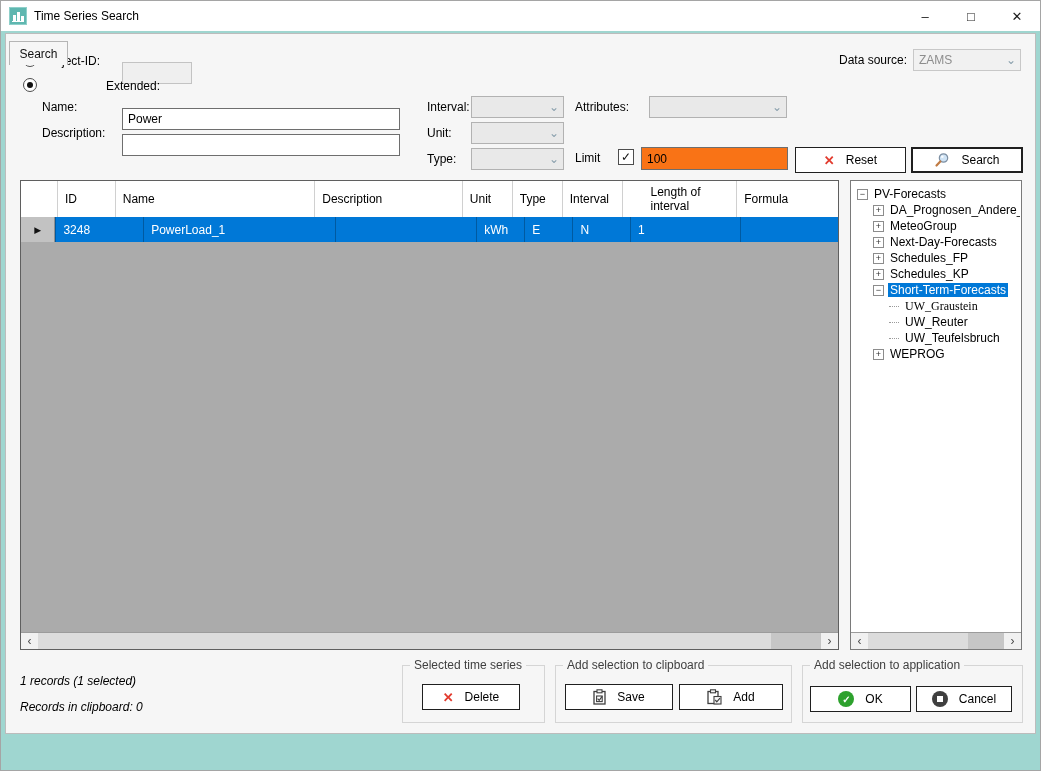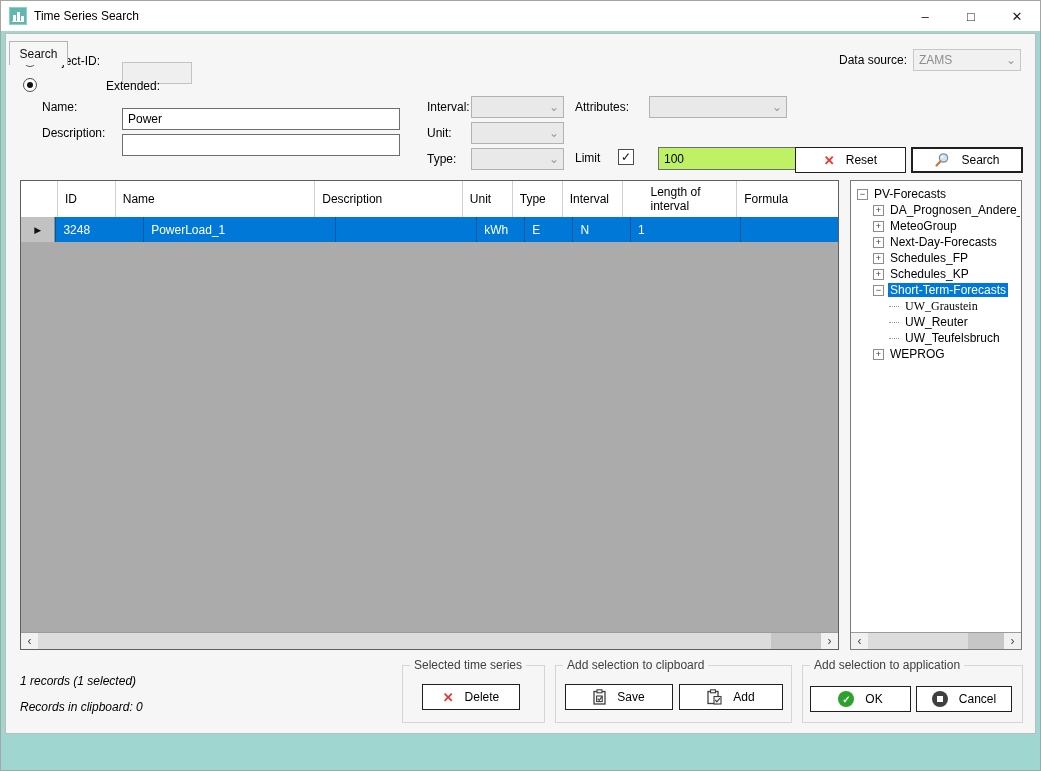--- a/index.html
+++ b/index.html
@@ -44,21 +44,21 @@
   
   .combo { position:absolute; border:1px solid #b2b2b2; background:#e9e9e9; display:flex; align-items:center; }
   .combo .val { flex:1; padding-left:5px; color:#8d8d8d; overflow:hidden; white-space:nowrap; }
   .combo .chev { width:18px; text-align:center; color:#8aa0ad; font-size:12px; line-height:1; }
   .combo.ds { background:#f1f1f1; border-color:#c8c8c8; }
 
   
   .checkbox { position:absolute; width:16px; height:16px; background:#fff; border:1px solid #4d4d4d; text-align:center; line-height:14px; font-size:12px; color:#111; }
 
   
-  .numbox { position:absolute; border:1px solid #6e6e6e; background:#bef264; display:flex;margin-left:17px; }
+  .numbox { position:absolute; border:1px solid #6e6e6e; background:#f97316; display:flex; }
   .numbox input { flex:1; border:none; outline:none; font-family:"Liberation Sans",sans-serif; font-size:12px; padding-left:5px; background:transparent; }
   .spinner { width:18px; border-left:1px solid #ababab; display:flex; flex-direction:column; }
   .spin-btn { flex:1; display:flex; align-items:center; justify-content:center; font-size:6px; color:#333; background:#f4f4f4; }
   .spin-btn.up { border-bottom:1px solid #cfcfcf; }
 
   
   .btn { position:absolute; background:#fff; border:1px solid #1f1f1f; display:flex; align-items:center; justify-content:center; gap:11px; font-size:12px; color:#000; cursor:default; }
   .btn.default { border-width:2px; }
   .x-icon { color:#e23b2e; font-weight:bold; font-size:13px; line-height:1; }
   .circle-icon { width:16px; height:16px; border-radius:50%; display:flex; align-items:center; justify-content:center; }

